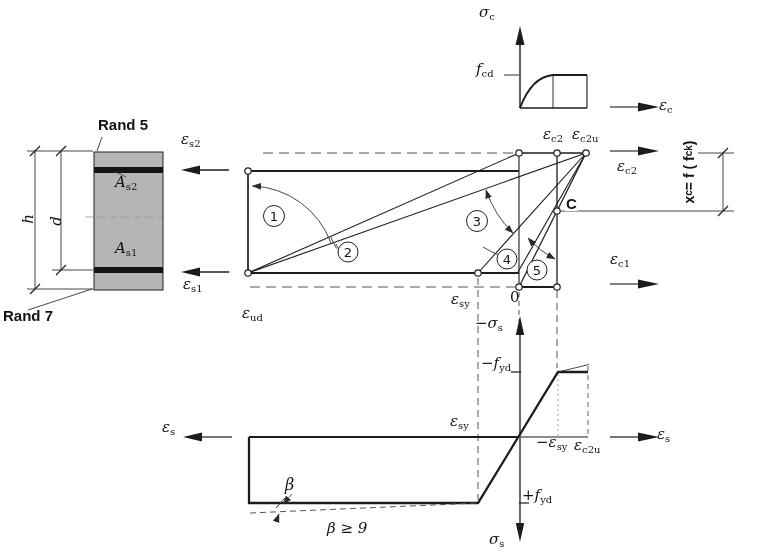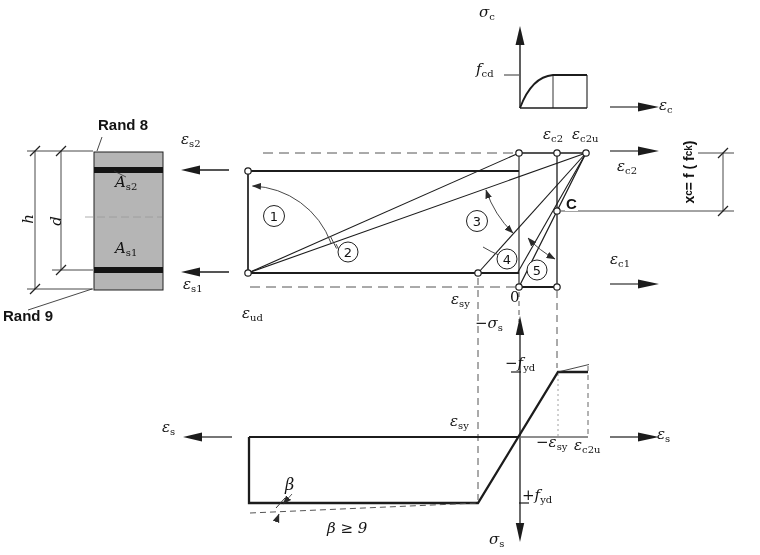--- a/index.html
+++ b/index.html
@@ -156,22 +156,22 @@
     <circle cx="519" cy="287" r="3.2"></circle>
     <circle cx="557" cy="287" r="3.2"></circle>
     <circle cx="557" cy="211" r="3.2"></circle>
   </g>
 </svg>
 
   <div class="lbl" style="left:479px;top:5px"><span>σ</span><sub>c</sub></div>
   <div class="lbl" style="left:476px;top:62px"><span>f</span><sub>cd</sub></div>
   <div class="lbl" style="left:659px;top:98px"><span>ε</span><sub>c</sub></div>
 
-  <div class="lbl bold" style="left:98px;top:117px">Rand 8</div>
-  <div class="lbl bold" style="left:3px;top:308px">Rand 9</div>
+  <div class="lbl bold" style="left:98px;top:117px">Rand 5</div>
+  <div class="lbl bold" style="left:3px;top:308px">Rand 7</div>
   <div class="lbl" style="left:115px;top:175px"><span>A</span><sub>s2</sub></div>
   <div class="lbl" style="left:115px;top:241px"><span>A</span><sub>s1</sub></div>
   <div class="lbl rot" style="left:20px;top:210px;width:16px;height:18px">h</div>
   <div class="lbl rot" style="left:48px;top:212px;width:16px;height:18px">d</div>
 
   <div class="lbl" style="left:181px;top:132px"><span>ε</span><sub>s2</sub></div>
   <div class="lbl" style="left:183px;top:277px"><span>ε</span><sub>s1</sub></div>
   <div class="lbl" style="left:242px;top:306px"><span>ε</span><sub>ud</sub></div>
   <div class="lbl" style="left:451px;top:292px"><span>ε</span><sub>sy</sub></div>
   <div class="lbl up" style="left:510px;top:290px">0</div>
@@ -182,21 +182,21 @@
   <div class="lbl bold cl" style="left:565px;top:196px">C</div>
   <div class="lbl rot small" style="left:634px;top:163px;width:110px;height:18px">
       <span class="bold">x</span>
       <sub class="bold">c</sub>
       <span class="bold"> = f ( f</span>
       <sub class="bold">ck</sub>
       <span class="bold"> )</span>
     </div>
 
   <div class="lbl" style="left:475px;top:316px"><span>−σ</span><sub>s</sub></div>
-  <div class="lbl" style="left:505px;top:356px"><span>−f</span><sub>yd</sub></div>
+  <div class="lbl" style="left:481px;top:356px"><span>−f</span><sub>yd</sub></div>
   <div class="lbl" style="left:450px;top:414px"><span>ε</span><sub>sy</sub></div>
   <div class="lbl" style="left:162px;top:420px"><span>ε</span><sub>s</sub></div>
   <div class="lbl" style="left:657px;top:427px"><span>ε</span><sub>s</sub></div>
   <div class="lbl" style="left:536px;top:435px"><span>−ε</span><sub>sy</sub></div>
   <div class="lbl" style="left:574px;top:438px"><span>ε</span><sub>c2u</sub></div>
   <div class="lbl" style="left:522px;top:488px"><span>+f</span><sub>yd</sub></div>
   <div class="lbl" style="left:489px;top:532px"><span>σ</span><sub>s</sub></div>
   <div class="lbl" style="left:285px;top:477px;font-size:16px">β</div>
   <div class="lbl" style="left:327px;top:521px">β ≥ 9</div>
 

